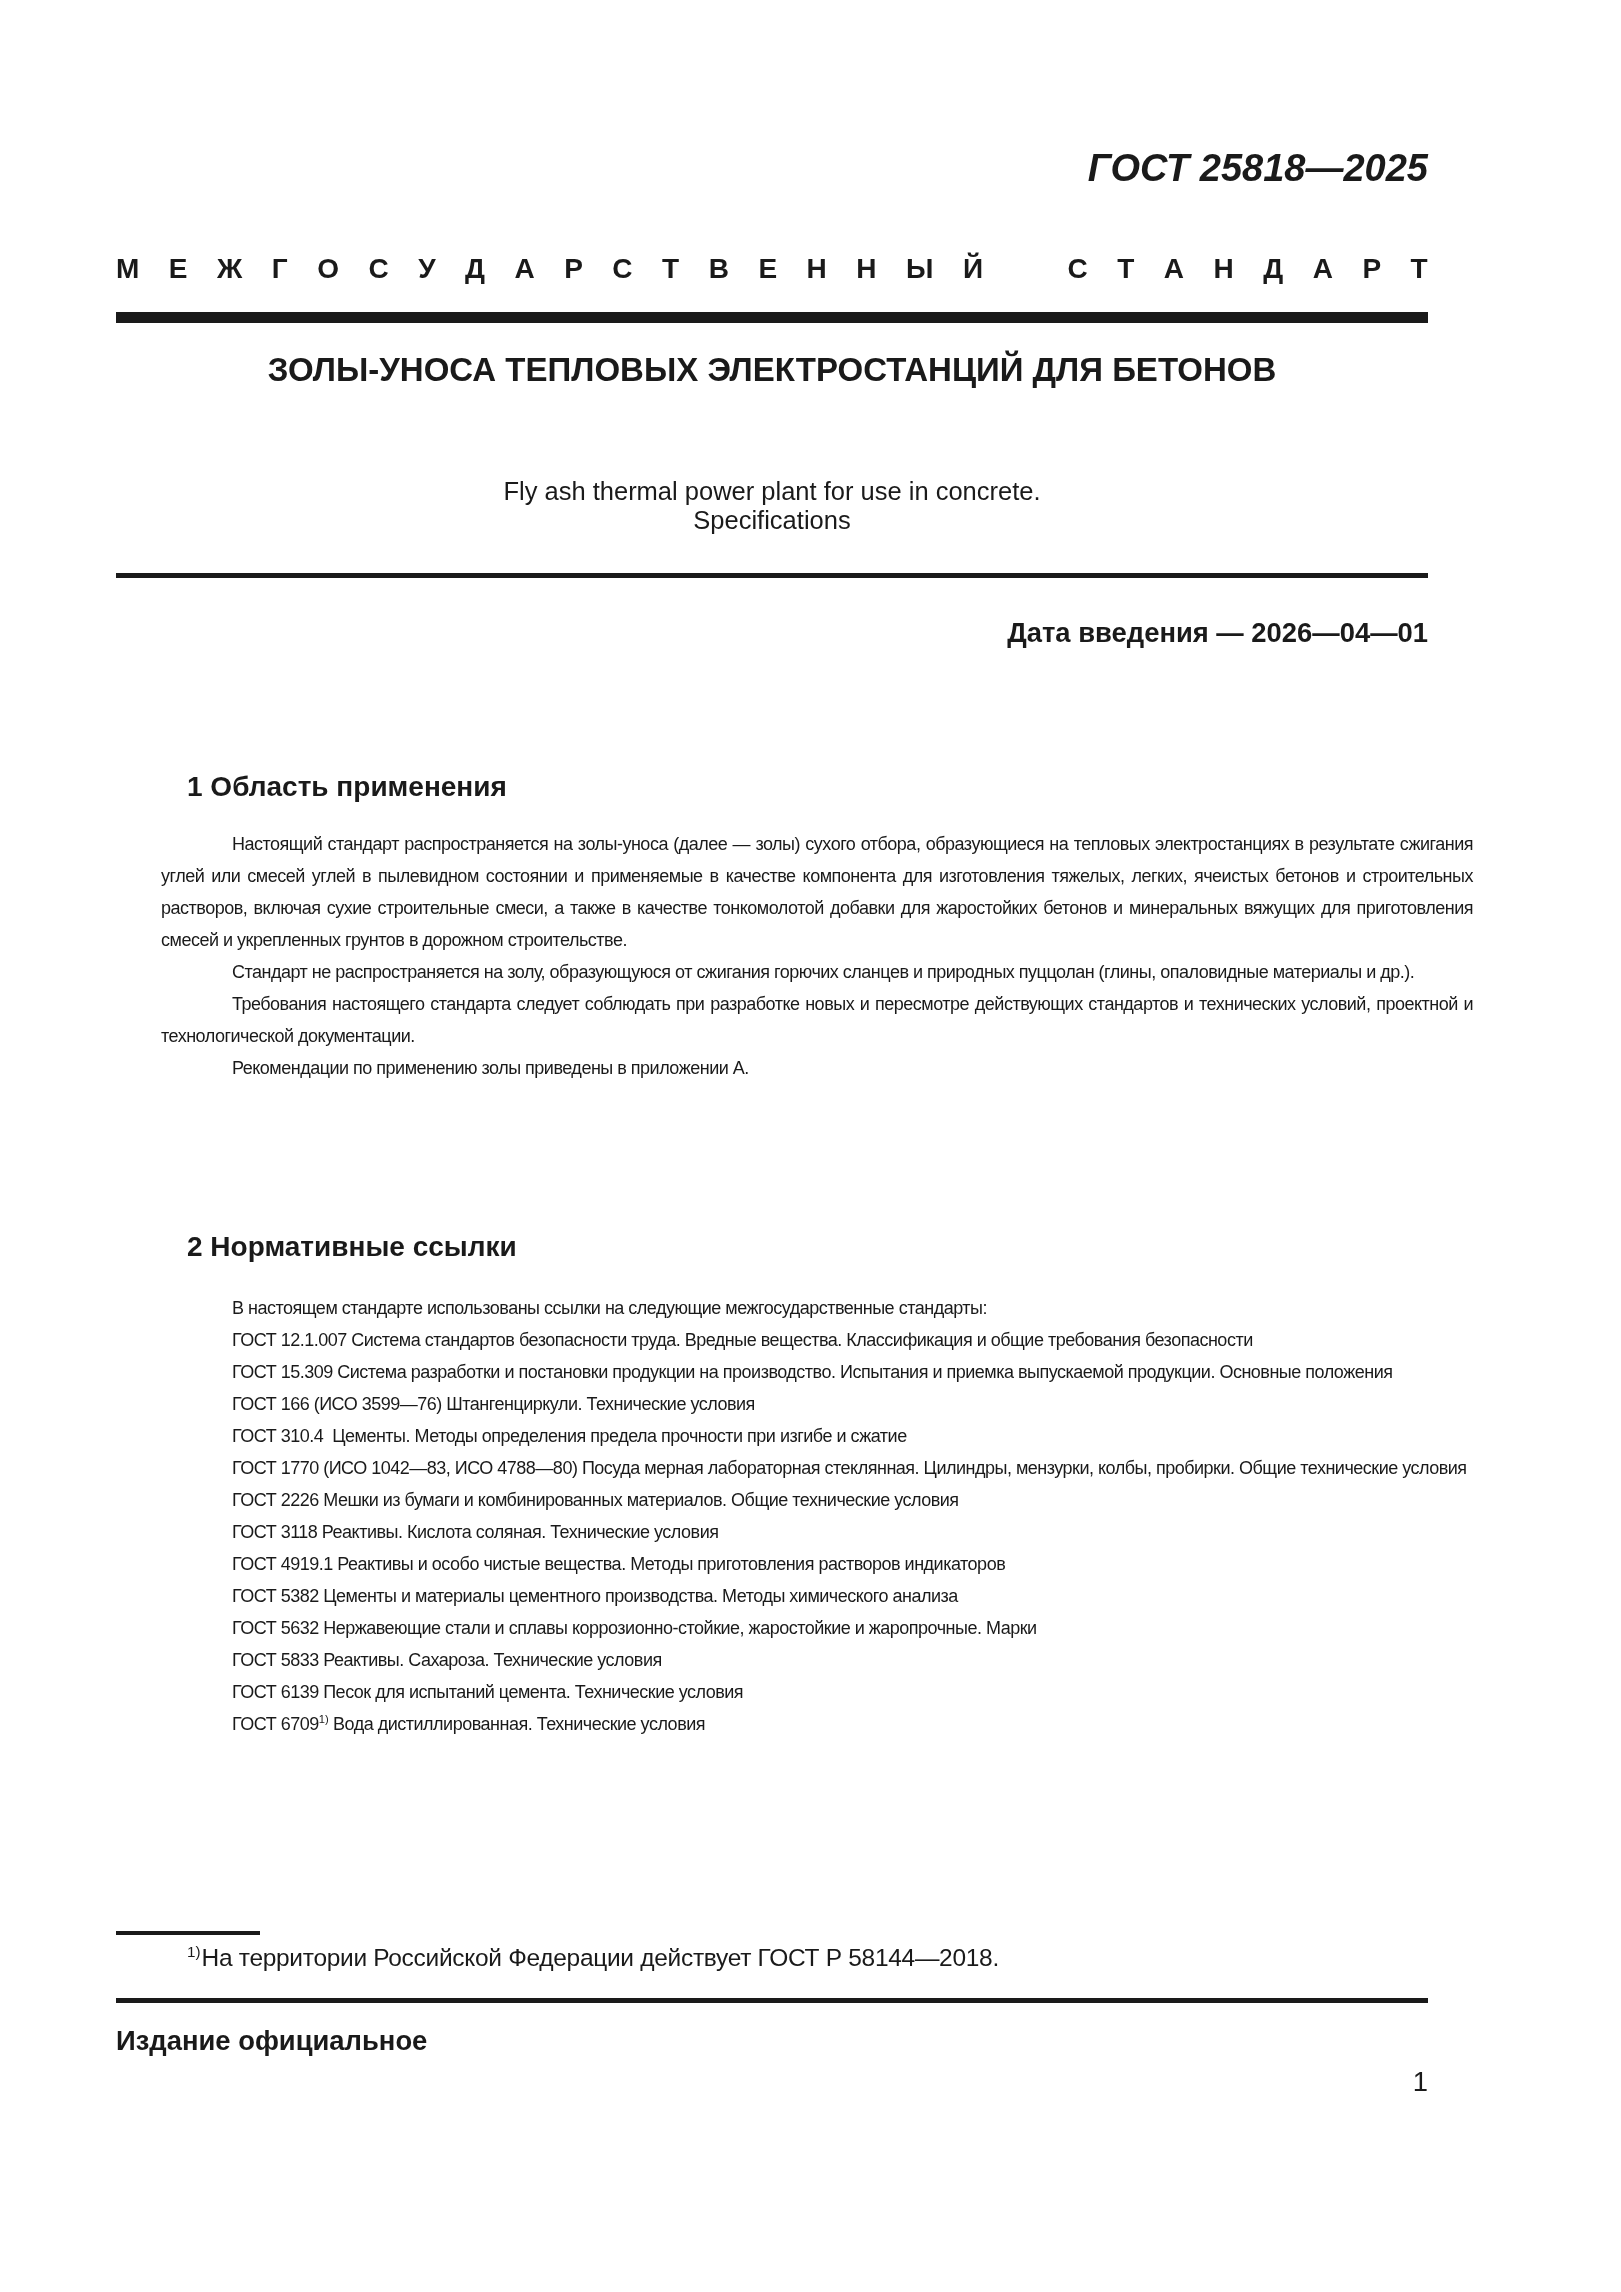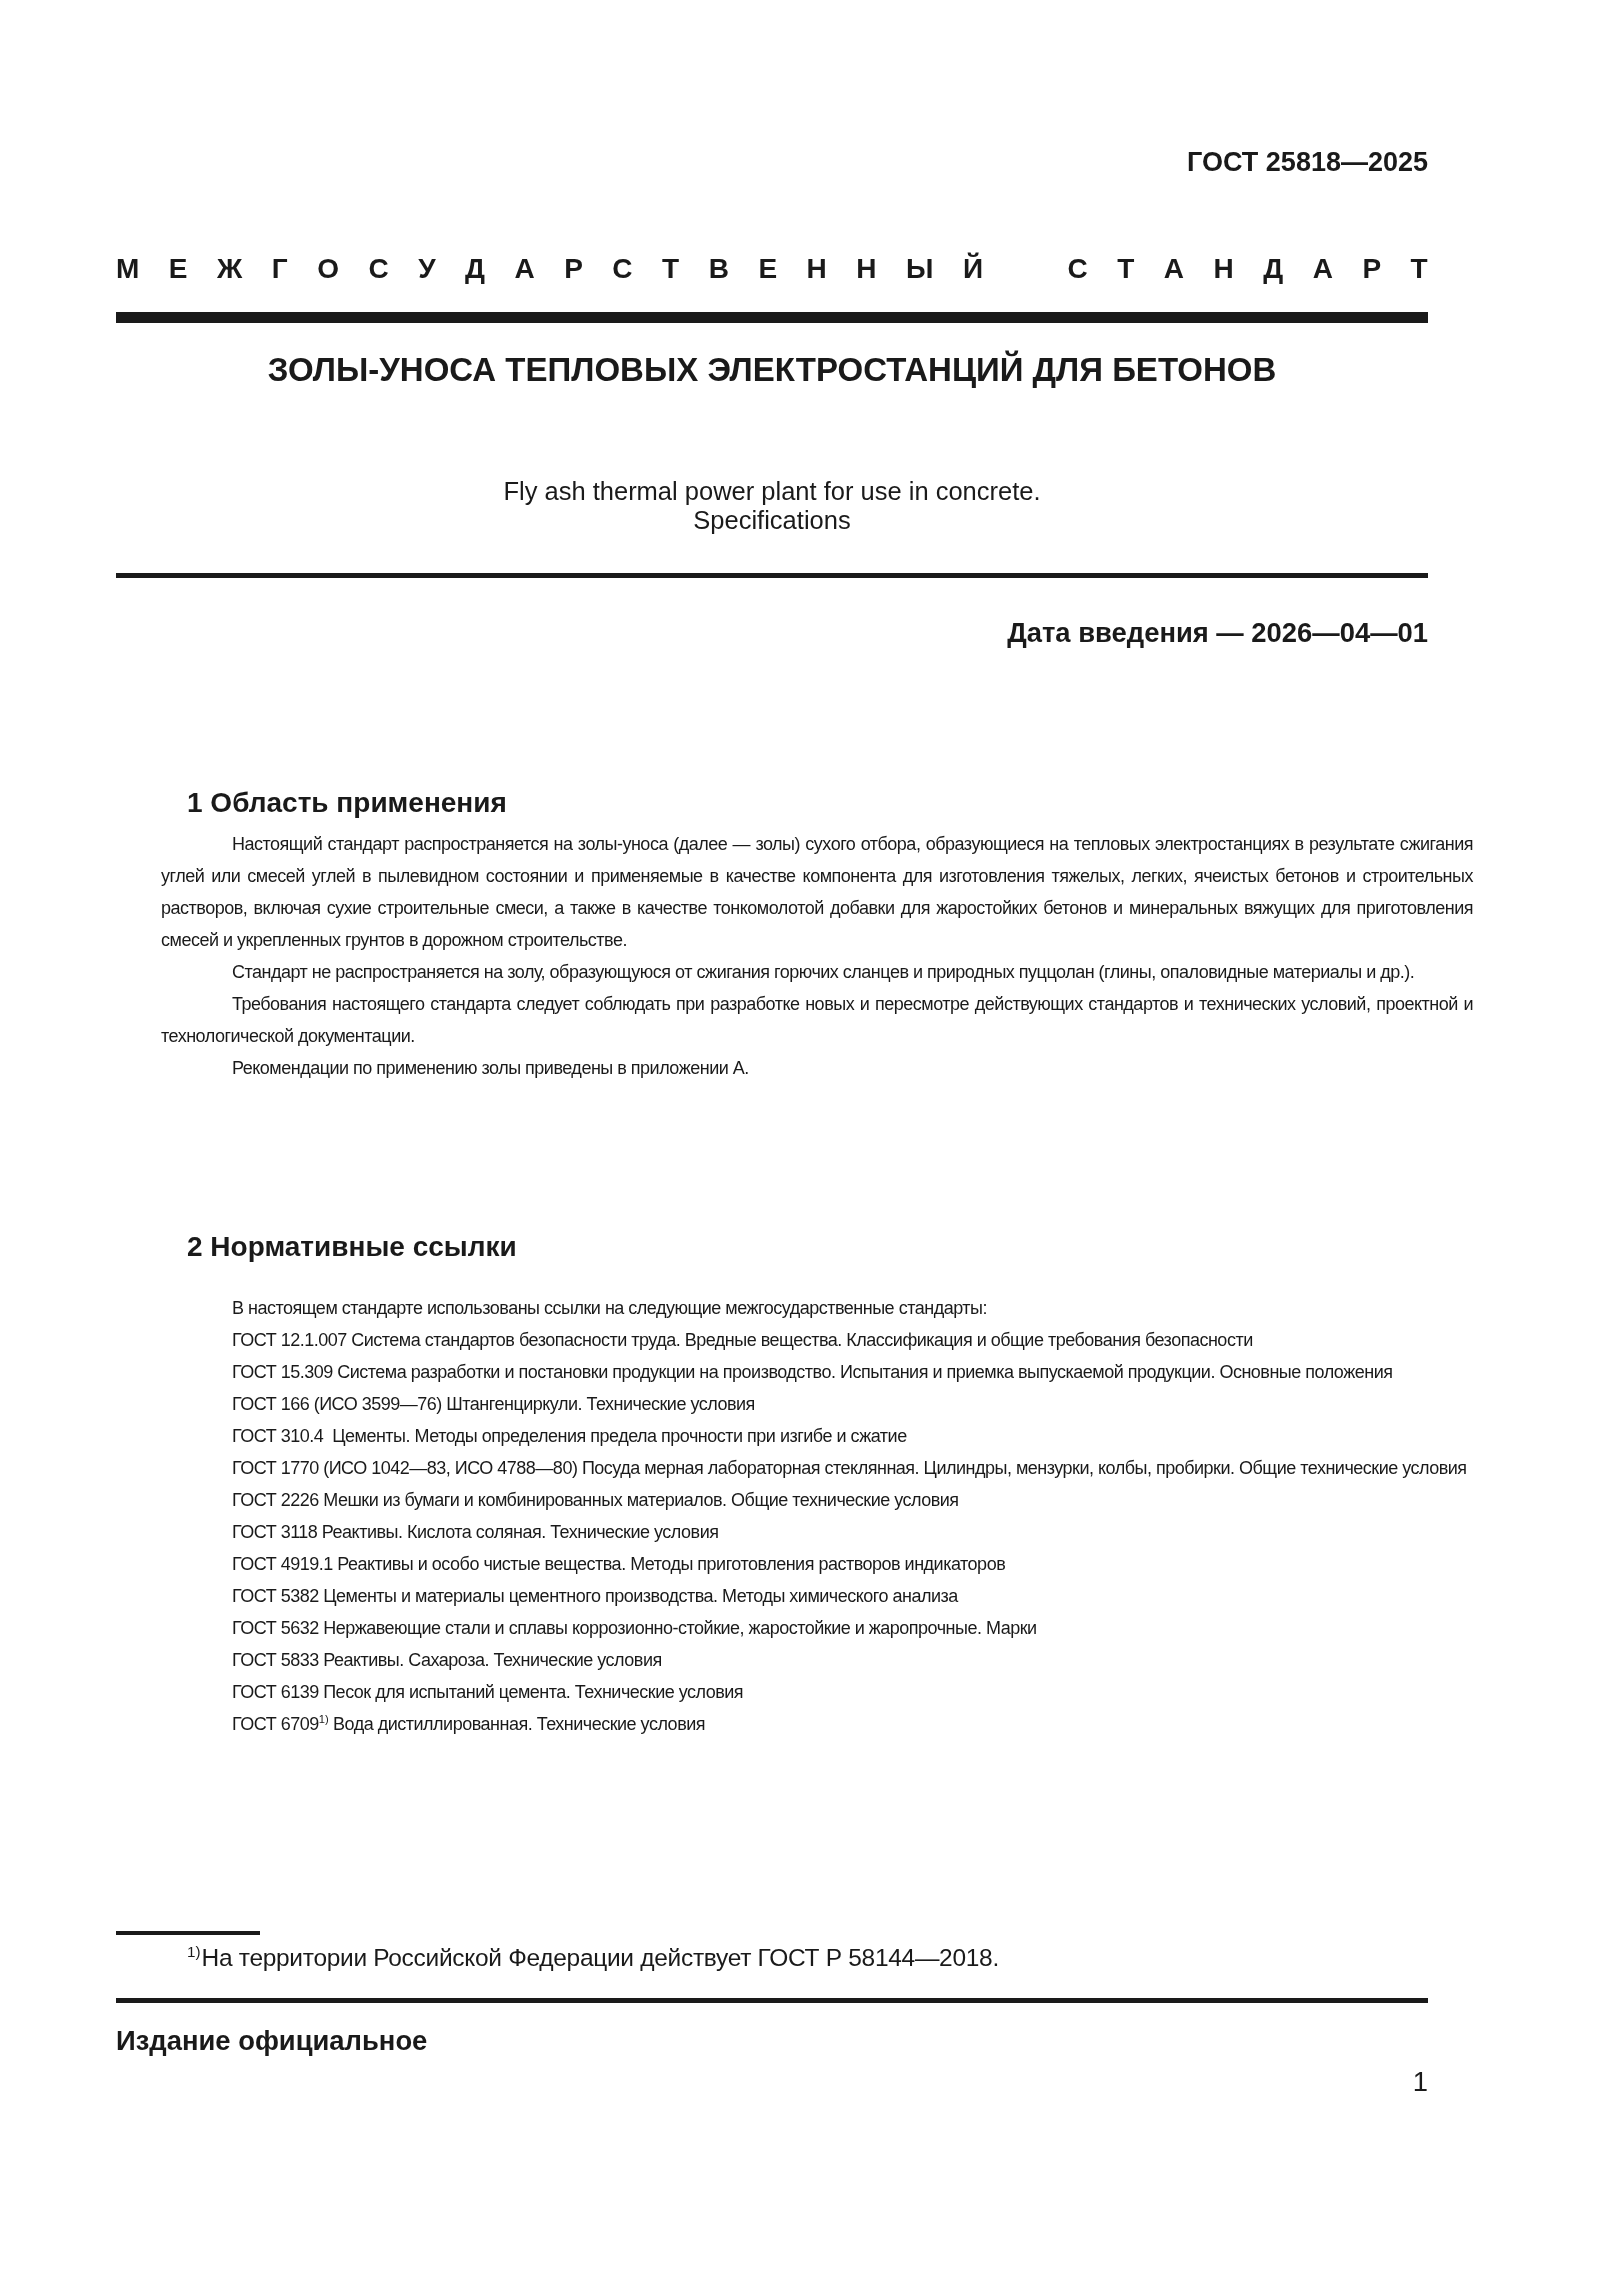--- a/index.html
+++ b/index.html
@@ -6,35 +6,35 @@
   .page{
     position:relative;
     width:1621px;height:2293px;
     background:#ffffff;
     color:#1a1a1a;
     font-family:"Liberation Sans","DejaVu Sans",sans-serif;
     overflow:hidden;
   }
   .abs{position:absolute;left:116px;width:1312px;}
   
-  .doc-number{top:147px;text-align:right;font-weight:bold;font-size:27px;letter-spacing:0;}
+  .doc-number{top:147px;text-align:right;font-weight:bold;font-size:38px;letter-spacing:0;font-style:italic;}
   .banner{top:253px;display:flex;justify-content:space-between;align-items:baseline;
           font-weight:bold;font-size:28px;}
   .banner-space{min-width:25.5px;}
   .rule{background:#1a1a1a;}
   .rule-thick{top:312px;height:10.8px;}
   .rule-medium{top:573px;height:4.9px;}
   
   .title-ru{top:351px;text-align:center;font-weight:bold;font-size:33px;}
   .subtitle-ru{top:419px;text-align:center;font-weight:bold;font-size:27.4px;}
   .title-en{top:477px;text-align:center;font-size:25.5px;line-height:29px;}
   .date-line{top:617px;text-align:right;font-weight:bold;font-size:27.4px;}
   
   .section-heading{font-weight:bold;font-size:28px;padding-left:71px;}
-  .heading-1{top:771px;margin-top:16px;}
+  .heading-1{top:771px;}
   .heading-2{top:1231px;}
   .text-block{line-height:32px;font-size:18px;letter-spacing:-0.5px;margin-left:45px;}
   .block-1{top:828px;}
   .block-2{top:1292px;}
   .body-p{margin:0;text-align:justify;text-indent:71px;}
   sup{font-size:0.62em;line-height:0;vertical-align:super;letter-spacing:0;}
   
   .rule-footnote{top:1931px;width:144px;height:3.9px;}
   .footnote-block{top:1943px;font-size:24.5px;line-height:29px;letter-spacing:-0.3px;}
   .footnote-block p{margin:0;text-indent:71px;text-align:justify;}

